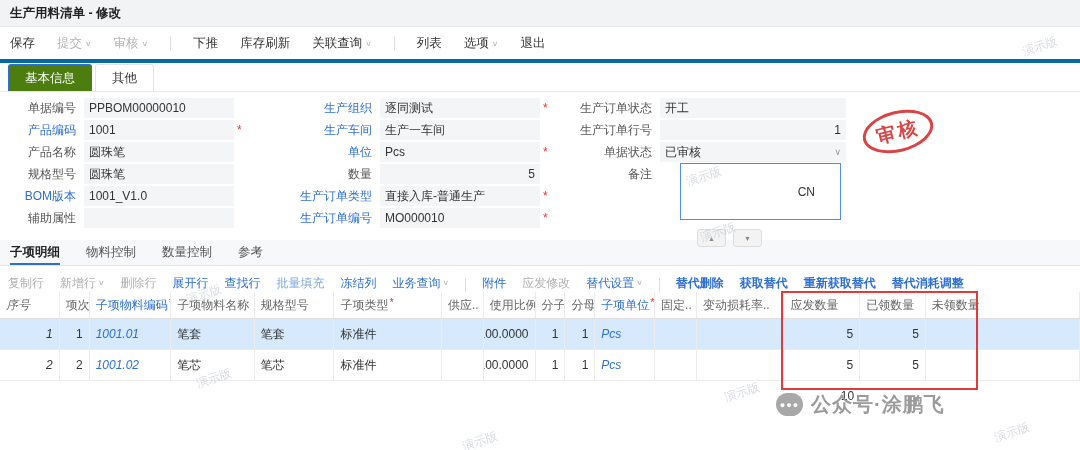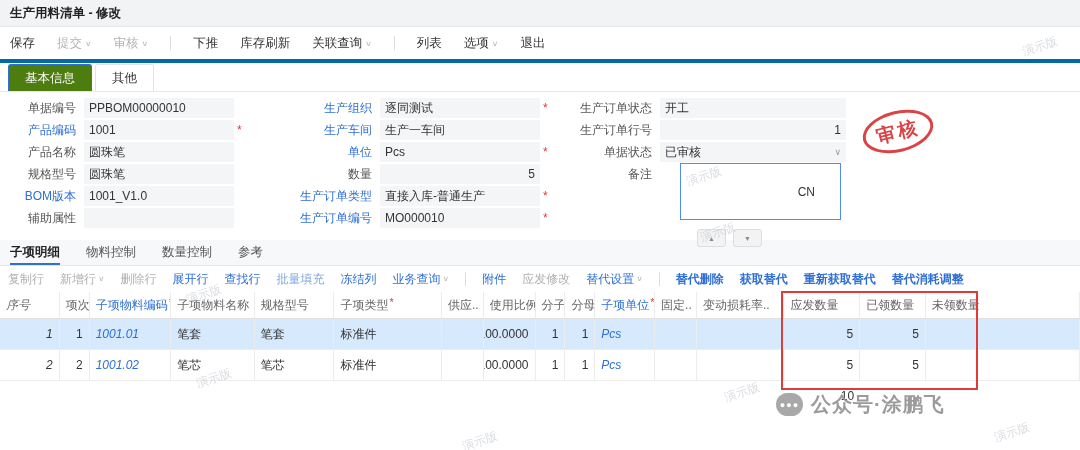--- a/index.html
+++ b/index.html
@@ -49,21 +49,21 @@
   .scrollbtns{position:absolute;top:229px;left:697px;display:flex;gap:7px;z-index:6;}
   .sbtn{width:27px;height:16px;background:#f3f3f3;border:1px solid #ddd;border-radius:3px;
     display:flex;align-items:center;justify-content:center;color:#8a8a8a;font-size:7px;cursor:pointer;}
   
   .subtabs{position:absolute;top:240px;left:0;width:1080px;height:26px;background:#f7f8fa;
     border-bottom:1px solid #e6e6e6;display:flex;gap:26px;padding-left:10px;align-items:stretch;box-sizing:border-box;}
   .subtab{font-size:12.5px;color:#555;line-height:25px;cursor:pointer;}
   .subtab.active{color:#222;font-weight:700;border-bottom:2px solid #2e6fd4;}
   
   .gtoolbar{position:absolute;top:266px;left:0;width:1080px;height:26px;background:#fff;
-    display:flex;align-items:center;gap:16px;padding-left:8px;box-sizing:border-box;}
+    display:flex;align-items:flex-end;gap:16px;padding-left:8px;box-sizing:border-box;}
   .gbtn{font-size:12px;color:#2e6fd4;display:inline-flex;align-items:center;gap:2px;cursor:pointer;white-space:nowrap;}
   .gbtn.disabled{color:#b0b0b0;}
   .gbtn.muted{color:#7ea6e0;}
   .gbtn.strong{font-weight:700;}
   
   .grid{position:absolute;top:292px;left:0;width:1080px;z-index:1;}
   .grow{display:flex;height:30px;border-bottom:1px solid #ececec;background:#fff;}
   .grow.ghead{height:26px;color:#666;border-bottom:1px solid #e0e0e0;}
   .grow.selected{background:#d7e9fc;}
   .grow.trow{border-bottom:none;background:#fff;}

